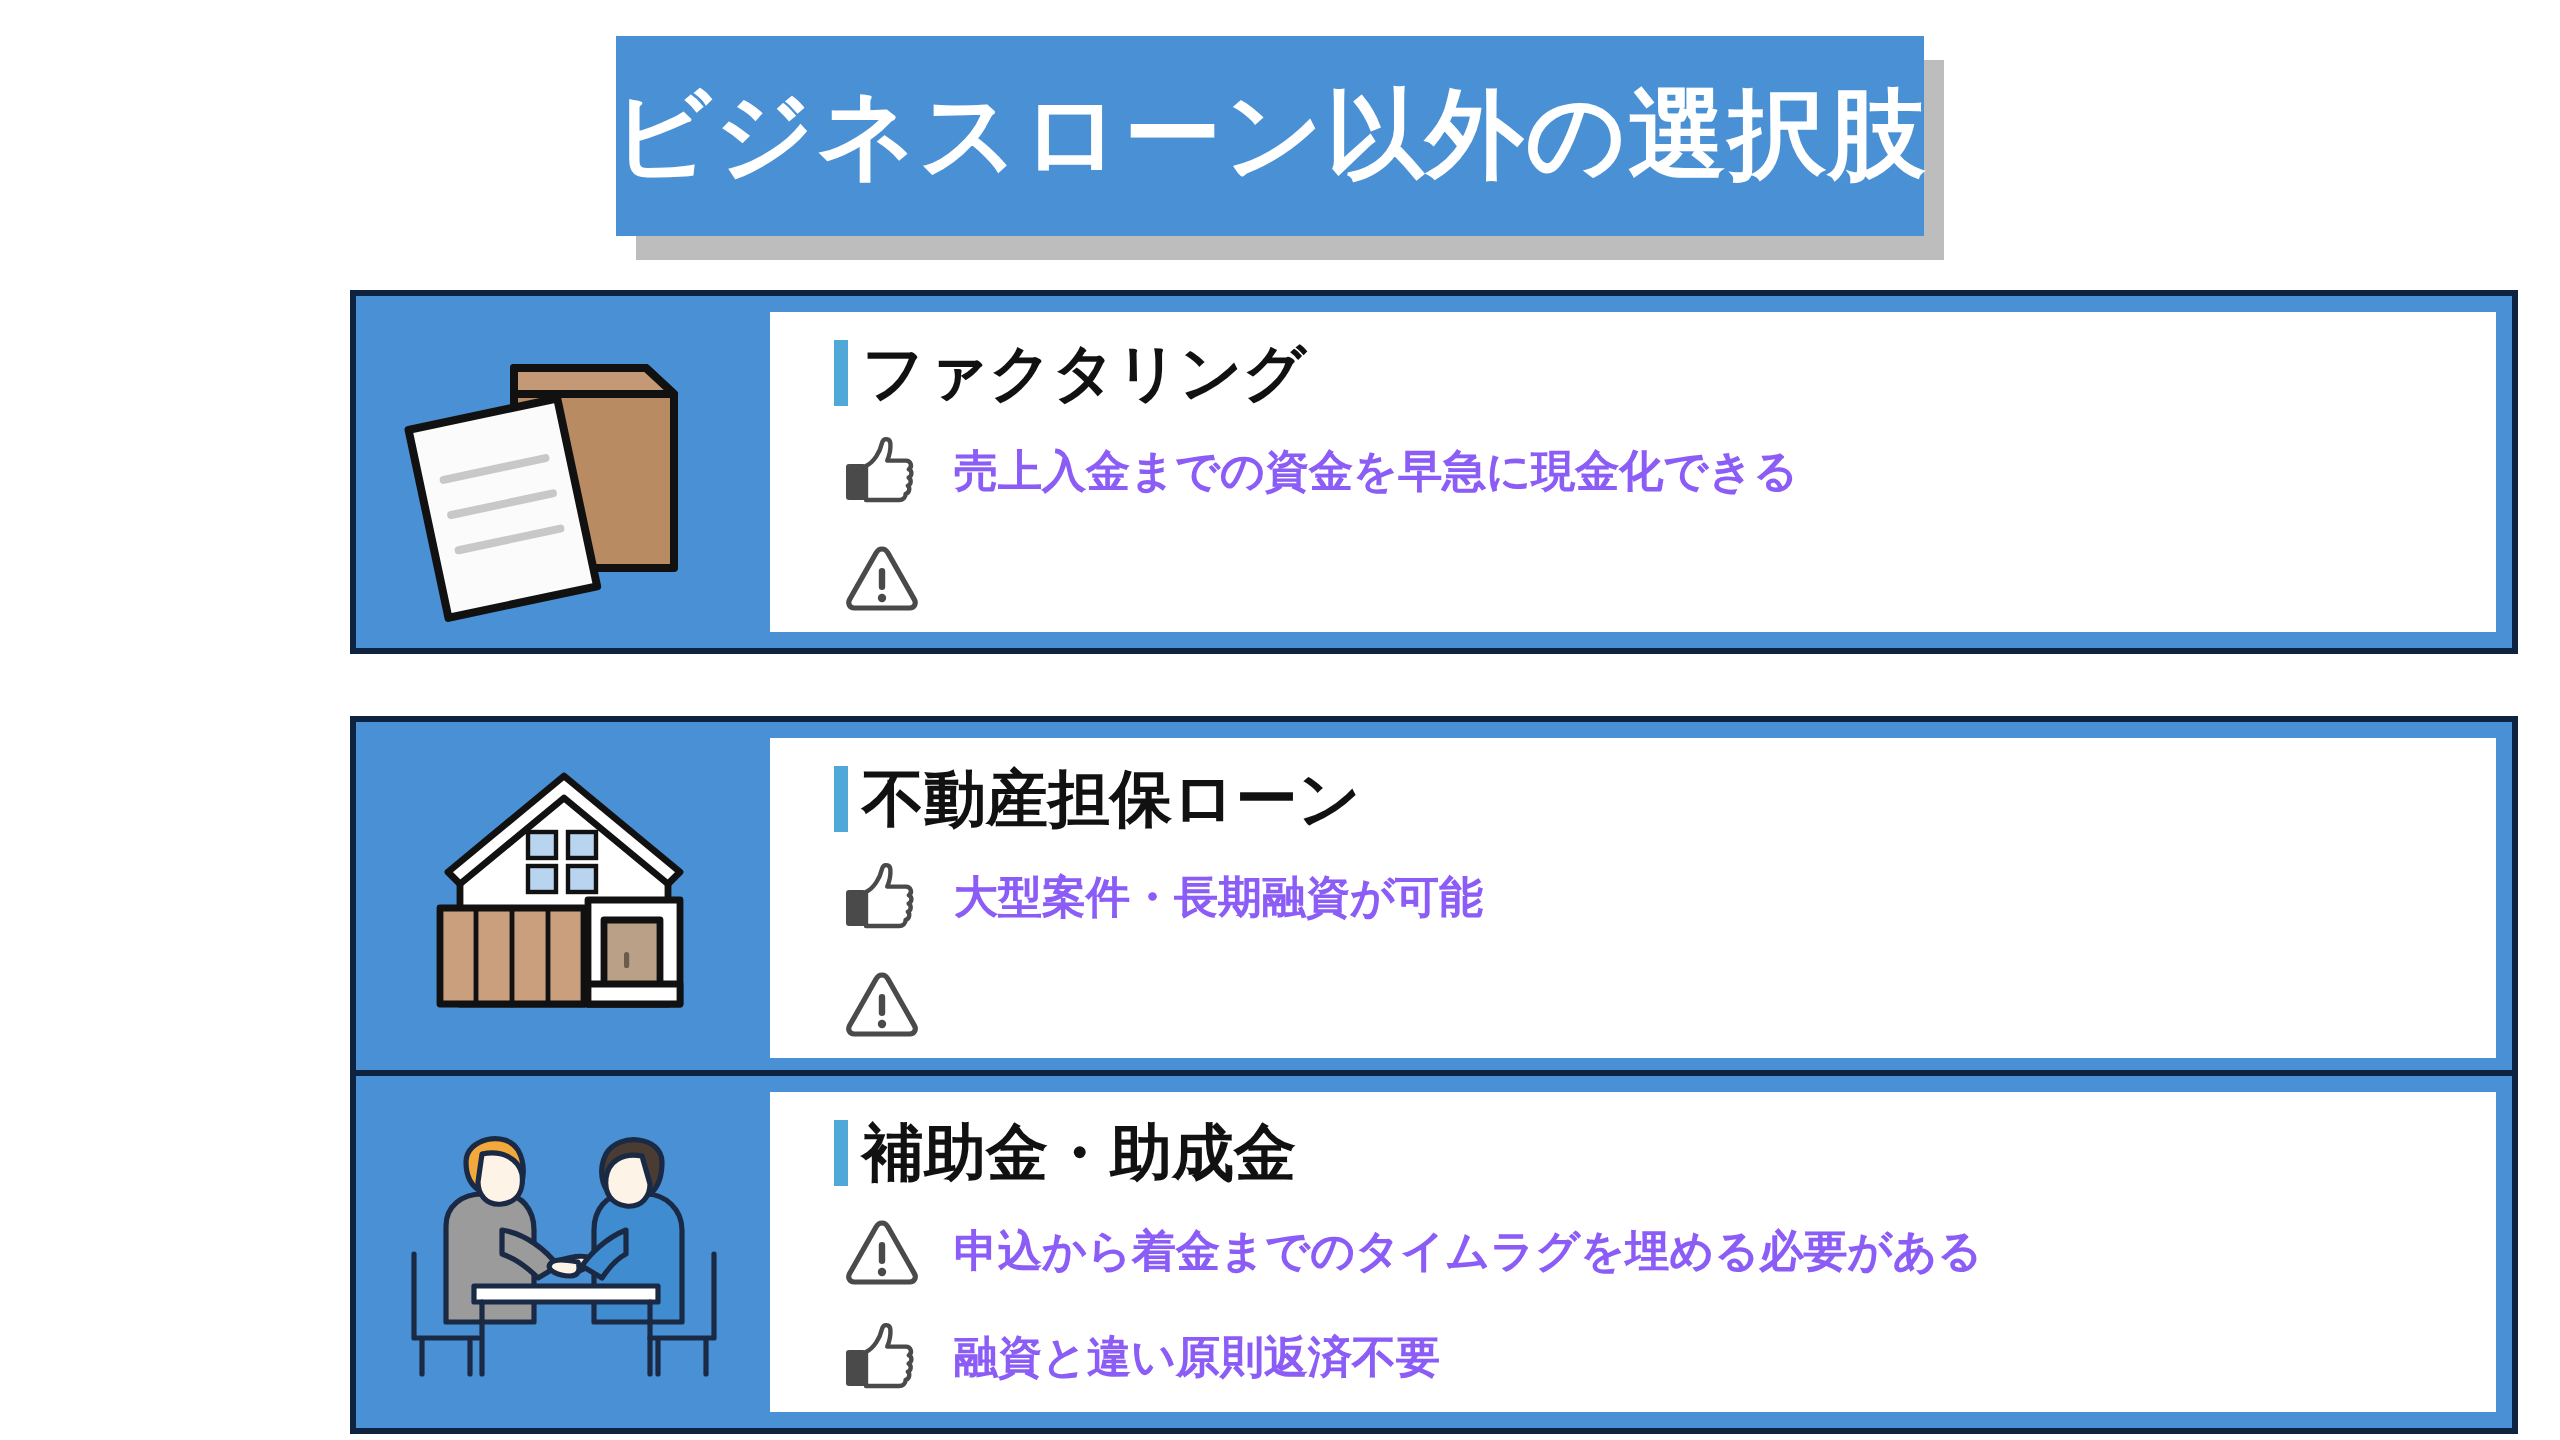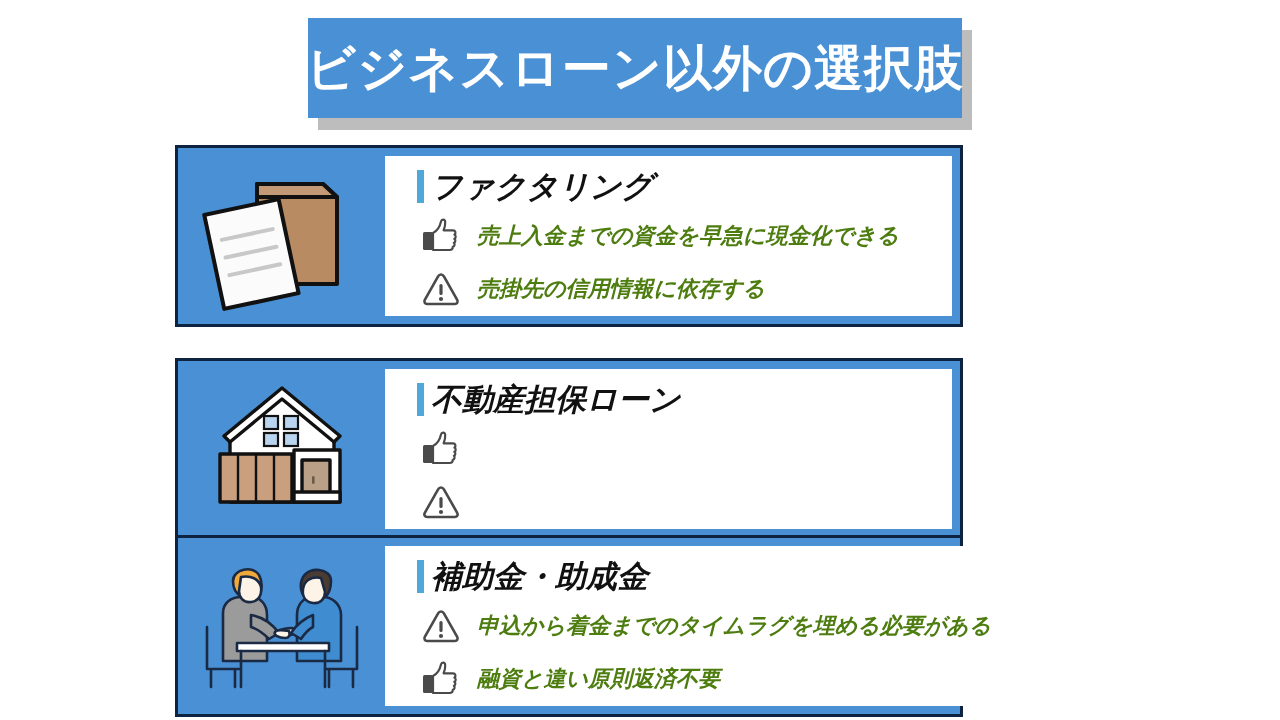--- a/index.html
+++ b/index.html
@@ -48,28 +48,27 @@
     font-weight: bold;
     letter-spacing: 1px;
     line-height: 1;
     white-space: nowrap;
   }
 
   
   .card {
     position: absolute;
     left: 175px;
-    width: 788px;
+    width: 1084px;
     height: 182px;
     background: #4a90d4;
     border: 3px solid #0d2340;
     box-sizing: border-box;
     display: flex;
     align-items: stretch;
-    font-style: italic;
   }
   #card-0 { top: 145px; }
   #card-1 { top: 340px; margin-top: 18px; }
   #card-2 { top: 535px; }
 
   .card-illustration {
     width: 207px;
     flex: 0 0 207px;
     position: relative;
     display: flex;
@@ -119,21 +118,21 @@
     width: 48px;
     flex: 0 0 48px;
     display: flex;
     align-items: center;
     justify-content: center;
   }
   .bullet-icon svg { display: block; }
   .bullet-text {
     font-size: 22px;
     font-weight: bold;
-    color: #4d7c0f;
+    color: #8b5cf6;
     margin-left: 12px;
     white-space: nowrap;
     line-height: 1;
     text-align: right;
   }
   .bullet-row.con .bullet-text { font-weight: bold; }
 </style>
 </head>
 <body>
 
@@ -177,21 +176,20 @@
       <span class="bullet-text">売上入金までの資金を早急に現金化できる</span>
     </div>
     <div class="bullet-row con">
       <span class="bullet-icon">
         <svg width="42" height="40" viewBox="0 0 42 40">
           <path d="M21 5.5 C22.4 5.5 23.3 6.3 23.9 7.4 L37.2 30.8 C38.3 32.8 37.2 35 34.9 35 L7.1 35 C4.8 35 3.7 32.8 4.8 30.8 L18.1 7.4 C18.7 6.3 19.6 5.5 21 5.5 Z" fill="none" stroke="#4a4a4a" stroke-width="2.6" stroke-linejoin="round"></path>
           <rect x="19.4" y="15" width="3.2" height="11" rx="1.6" fill="#4a4a4a"></rect>
           <circle cx="21" cy="30" r="2.1" fill="#4a4a4a"></circle>
         </svg>
       </span>
-      <span class="bullet-text">売掛先の信用情報に依存する</span>
     </div>
   </div>
 </div>
 
 <div class="card" id="card-1">
   <div class="card-illustration">
 
     <svg width="176" height="150" viewBox="0 0 176 150">
       <g stroke="#111111" stroke-width="3.4" stroke-linejoin="round">
         <path d="M36 64 L88 20 L140 64 L140 128 L36 128 Z" fill="#ffffff"></path>
@@ -220,20 +218,21 @@
       <span class="heading-accent"></span>
       <span class="heading-text">不動産担保ローン</span>
     </div>
     <div class="bullet-row pro">
       <span class="bullet-icon">
         <svg width="40" height="40" viewBox="0 0 40 40">
           <rect x="2" y="16" width="10" height="18" rx="1.5" fill="#4a4a4a"></rect>
           <path d="M12 34 L12 17 C16 15 19 10 20 5.5 C20.6 2.8 24 3 24.2 5.8 C24.4 9 23.6 12 22.6 14.3 L32 14.3 C34.4 14.3 35.4 17.2 33.4 18.6 C35.1 19.3 35.2 22 33.3 22.8 C34.8 23.7 34.7 26.2 32.9 26.9 C34.2 27.9 33.7 30.4 31.8 30.9 L31.8 31 C31.8 32.8 30.4 34 28.6 34 Z" fill="#ffffff" stroke="#4a4a4a" stroke-width="2.2" stroke-linejoin="round"></path>
         </svg>
       </span>
+      <span class="bullet-text">大型案件・長期融資が可能</span>
     </div>
     <div class="bullet-row con">
       <span class="bullet-icon">
         <svg width="42" height="40" viewBox="0 0 42 40">
           <path d="M21 5.5 C22.4 5.5 23.3 6.3 23.9 7.4 L37.2 30.8 C38.3 32.8 37.2 35 34.9 35 L7.1 35 C4.8 35 3.7 32.8 4.8 30.8 L18.1 7.4 C18.7 6.3 19.6 5.5 21 5.5 Z" fill="none" stroke="#4a4a4a" stroke-width="2.6" stroke-linejoin="round"></path>
           <rect x="19.4" y="15" width="3.2" height="11" rx="1.6" fill="#4a4a4a"></rect>
           <circle cx="21" cy="30" r="2.1" fill="#4a4a4a"></circle>
         </svg>
       </span>
     </div>

